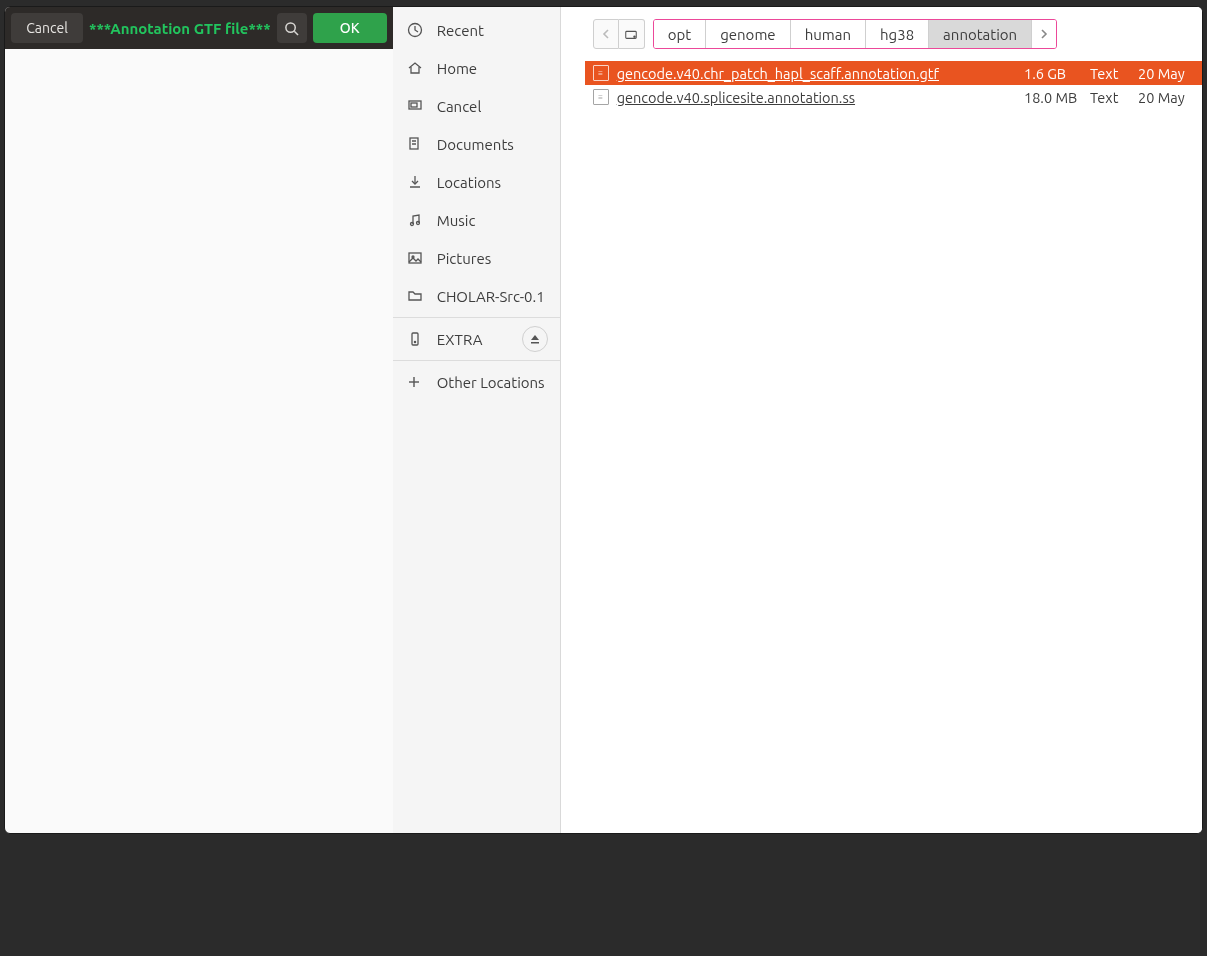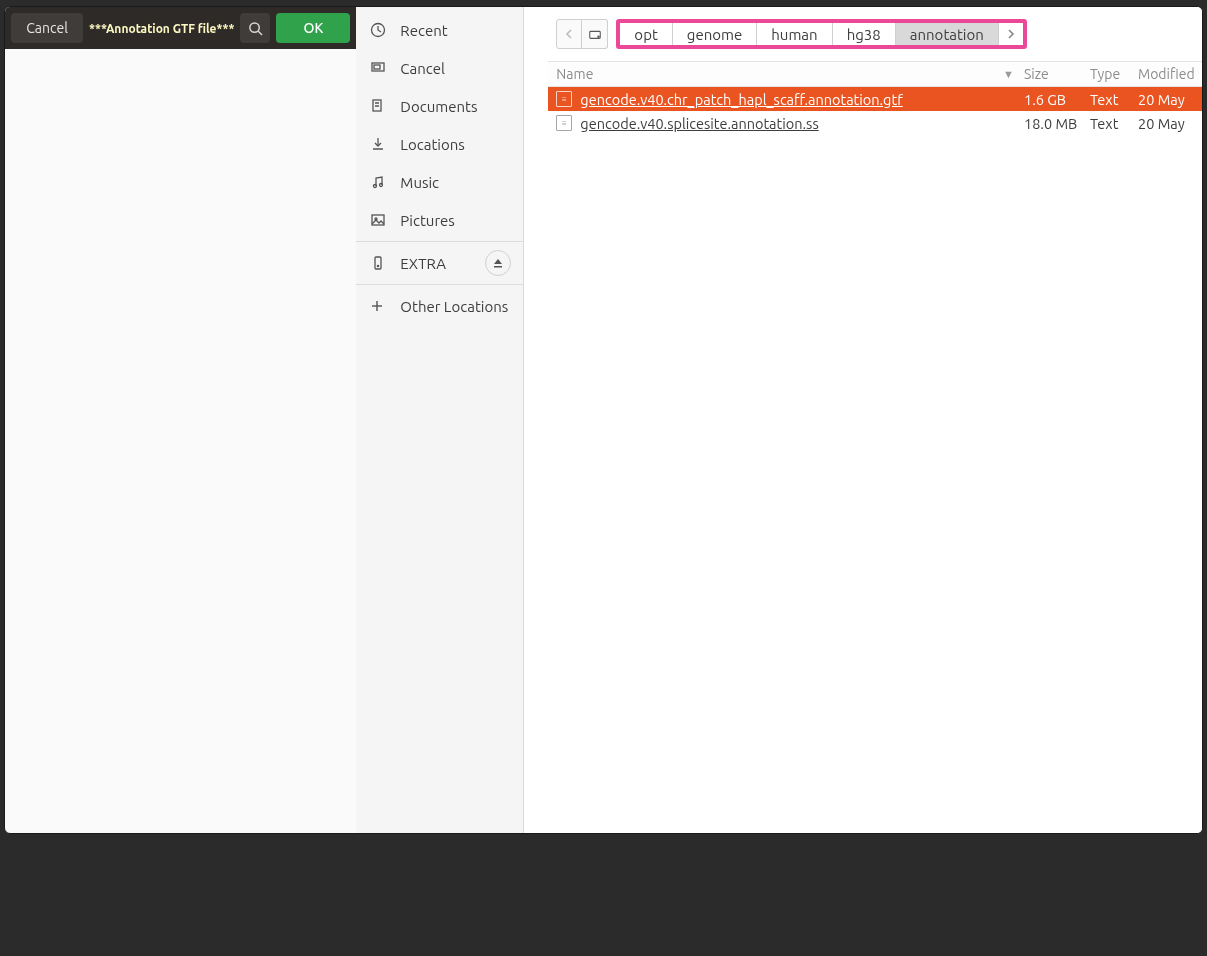--- a/index.html
+++ b/index.html
@@ -42,23 +42,23 @@
     cursor: pointer;
   }
   .btn-cancel {
     width: 72px;
     background: #3f3c3a;
     color: #e8e6e3;
   }
   .title {
     flex: 1;
     text-align: center;
-    color: #fef9c3;
+    color: #22c55e;
     font-weight: 700;
-    font-size: 12px;
+    font-size: 15px;
   }
   .btn-search {
     width: 30px;
     background: #3f3c3a;
     color: #ddd;
   }
   .btn-ok {
     width: 74px;
     background: #2fa24b;
     color: #fff;
@@ -116,21 +116,21 @@
     border: 1px solid #cfcfcf;
     background: #fafafa;
     display: flex; align-items: center; justify-content: center;
     color: #aaa; font-size: 12px;
     border-radius: 3px 0 0 3px;
   }
   .path-nav.disk { border-left: none; border-radius: 0 3px 3px 0; color:#555; }
   .crumbs {
     display: flex;
     margin-left: 8px;
-    border: 4px solid #ec4899;
+    border: 1px solid #ec4899;
     border-radius: 3px;
     overflow: hidden;
     height: 30px;
   }
   .crumb {
     padding: 0 14px;
     display: flex; align-items: center;
     border-right: 1px solid #cfcfcf;
     background: #fff;
     color: #3d3d3d;
@@ -205,20 +205,29 @@
           <svg width="16" height="16" viewBox="0 0 16 16" fill="none" stroke="#555" stroke-width="1.3">
               <circle cx="8" cy="8" r="6.5"></circle>
               <path d="M8 4v4l3 2"></path>
             </svg>
         </span>
         <span>Recent</span>
       </div>
       <div class="side-item">
         <span class="ico">
           <svg width="16" height="16" viewBox="0 0 16 16" fill="none" stroke="#555" stroke-width="1.3">
+              <path d="M2 8l6-5 6 5"></path>
+              <path d="M4 7v6h8V7"></path>
+            </svg>
+        </span>
+        <span>Home</span>
+      </div>
+      <div class="side-item">
+        <span class="ico">
+          <svg width="16" height="16" viewBox="0 0 16 16" fill="none" stroke="#555" stroke-width="1.3">
               <rect x="2" y="3" width="12" height="8"></rect>
               <rect x="4" y="5" width="6" height="4"></rect>
             </svg>
         </span>
         <span>Cancel</span>
       </div>
       <div class="side-item">
         <span class="ico">
           <svg width="16" height="16" viewBox="0 0 16 16" fill="none" stroke="#555" stroke-width="1.3">
               <rect x="3" y="2" width="8" height="11"></rect>
@@ -250,20 +259,28 @@
       </div>
       <div class="side-item">
         <span class="ico">
           <svg width="16" height="16" viewBox="0 0 16 16" fill="none" stroke="#555" stroke-width="1.3">
               <rect x="2" y="3" width="12" height="10"></rect>
               <circle cx="6" cy="7" r="1"></circle>
               <path d="M2 12l4-4 3 3 2-2 3 3"></path>
             </svg>
         </span>
         <span>Pictures</span>
+      </div>
+      <div class="side-item">
+        <span class="ico">
+          <svg width="16" height="16" viewBox="0 0 16 16" fill="none" stroke="#555" stroke-width="1.3">
+              <path d="M2 4h4l2 2h6v6H2z"></path>
+            </svg>
+        </span>
+        <span>CHOLAR-Src-0.1</span>
       </div>
       <div class="side-sep"></div>
       <div class="side-item">
         <span class="ico">
           <svg width="16" height="16" viewBox="0 0 16 16" fill="none" stroke="#555" stroke-width="1.3">
               <rect x="5" y="2" width="6" height="12" rx="1"></rect>
               <circle cx="8" cy="11" r="0.6" fill="#555"></circle>
             </svg>
         </span>
         <span>EXTRA</span>
@@ -306,29 +323,20 @@
           <div class="crumb">hg38</div>
           <div class="crumb active">annotation</div>
           <div class="crumb arrow">
             <svg width="8" height="10" viewBox="0 0 8 10" fill="none" stroke="#888" stroke-width="1.6">
                 <path d="M2 1l4 4-4 4"></path>
               </svg>
           </div>
         </div>
       </div>
 
-      <div class="list-header">
-        <div class="col-name" style="display:flex;align-items:center;">
-          <span>Name</span>
-          <span class="sort-ind">▼</span>
-        </div>
-        <div class="col-size">Size</div>
-        <div class="col-type">Type</div>
-        <div class="col-mod">Modified</div>
-      </div>
 
       <div>
         <div class="row sel">
           <span class="file-ico">≡</span>
           <span class="fname">gencode.v40.chr_patch_hapl_scaff.annotation.gtf</span>
           <span class="fsize">1.6 GB</span>
           <span class="ftype">Text</span>
           <span class="fmod">20 May</span>
         </div>
         <div class="row">

